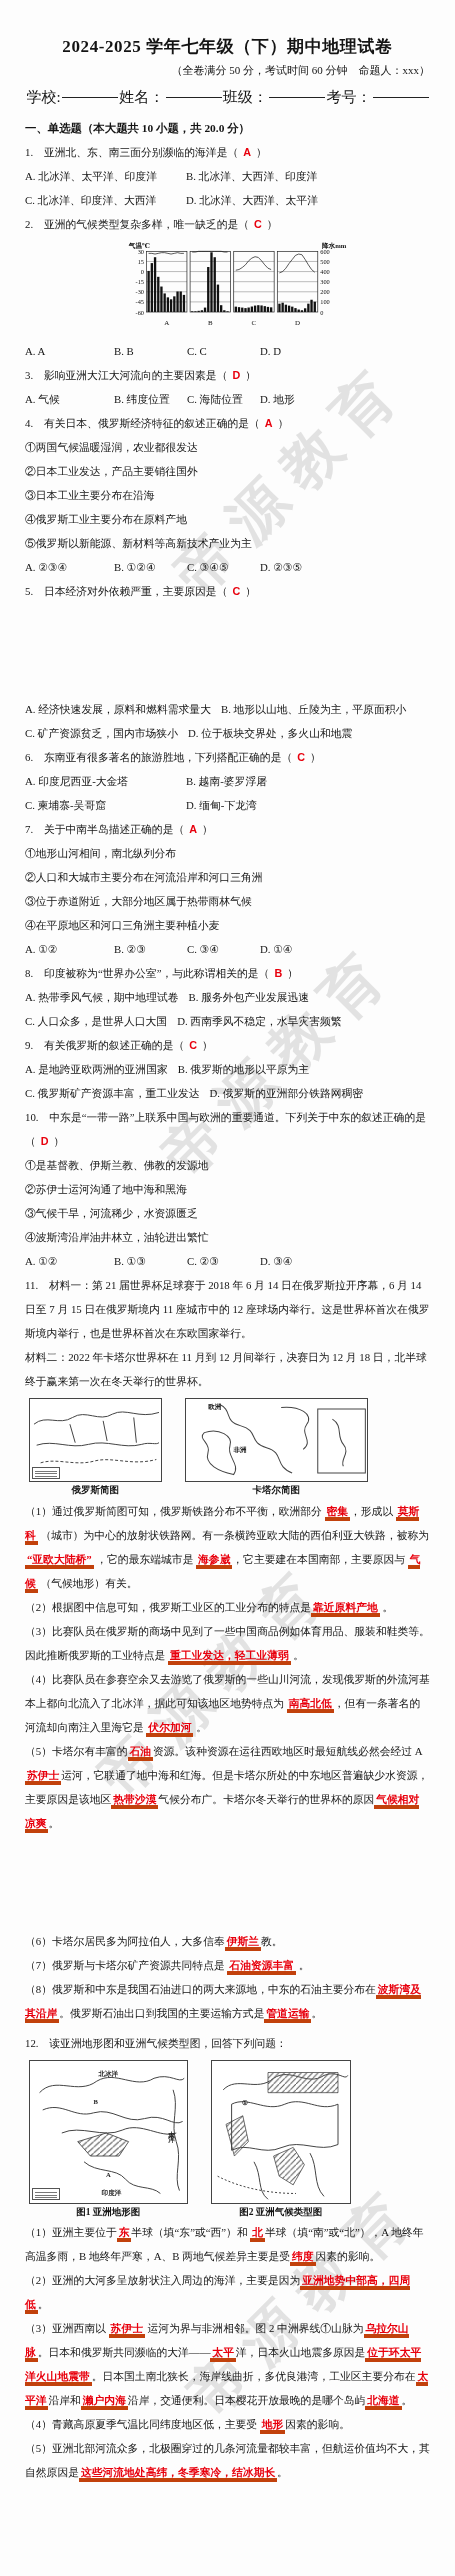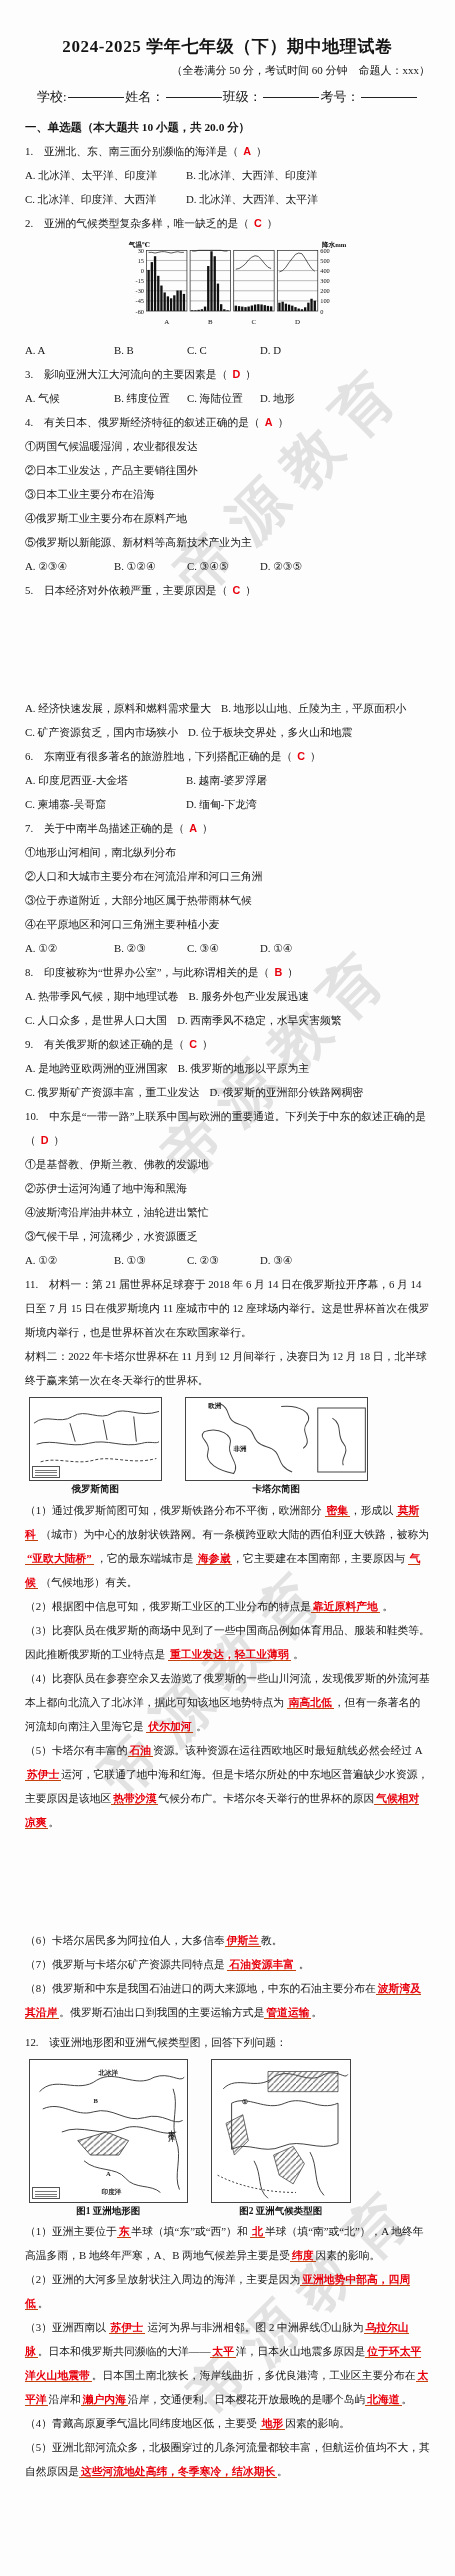--- a/index.html
+++ b/index.html
@@ -5,28 +5,28 @@
   *{box-sizing:border-box}
   body{margin:0;background:#e9e9e9}
   .page{position:relative;width:455px;height:2576px;margin:0 auto;background:#fdfdfd;
         overflow:hidden;color:#141414;font-family:"Liberation Serif","DejaVu Serif",serif}
   .content{position:relative;z-index:2;padding:35px 25px 0}
   .wm{position:absolute;z-index:1;color:#c9c9c9;opacity:.5;font-size:58px;font-weight:700;
       letter-spacing:16.4px;white-space:nowrap;transform:rotate(-45deg);transform-origin:left top;
       pointer-events:none;font-family:"Liberation Sans",sans-serif}
   h1.title{margin:0;text-align:center;font-size:17px;font-weight:700;letter-spacing:0.6px}
   .subtitle{text-align:right;font-size:11px;margin-top:5px}
-  .info-line{display:flex;justify-content:center;font-size:13px;margin-top:10px}
+  .info-line{display:flex;justify-content:flex-end;font-size:15px;margin-top:10px}
   .blank{display:inline-block;width:56px;height:9.5px;border-bottom:1px solid #222;margin:0 1.3px}
   .sec-title{font-size:11.4px;font-weight:700;height:24px;line-height:24px;margin-top:8.9px}
   .line{min-height:24px;line-height:24px;font-size:10.8px}
   .para{font-size:10.8px;line-height:24px;margin:0}
   .red{color:#e8000d;font-weight:700}
   .ansletter{font-family:"Liberation Sans",sans-serif;padding:0 5px}
-  .fill{color:#e8000d;font-weight:700;border-bottom:1px solid #c2410c;padding:0 1.9px}
+  .fill{color:#e8000d;font-weight:700;border-bottom:4px solid #c2410c;padding:0 1.9px}
   .opt-c2{display:inline-block;width:161px}
   .opt-r4-0{display:inline-block;width:89px}
   .opt-r4-1{display:inline-block;width:73px}
   .opt-r4-2{display:inline-block;width:73px}
   .opt-pair{margin-right:10px}
   .fig-climate{margin:5px 0 2.5px 100px}
   .map-row{display:flex;align-items:flex-end;gap:23px;margin:5px 0 1.3px 3.8px}
   .map-fig{text-align:center}
   .map-box{position:relative;border:0.8px solid #444;background:#fff}
   .map-box svg{display:block}
@@ -208,22 +208,22 @@
         <div class="q-block">
           <div class="line stem">9.　有关俄罗斯的叙述正确的是（<span class="red ansletter">C</span>）</div>
           <div class="line"><span class="opt-pair">A. 是地跨亚欧两洲的亚洲国家</span><span class="opt-pair">B. 俄罗斯的地形以平原为主</span></div>
           <div class="line"><span class="opt-pair">C. 俄罗斯矿产资源丰富，重工业发达</span><span class="opt-pair">D. 俄罗斯的亚洲部分铁路网稠密</span></div>
         </div>
         <div class="q-block">
           <div class="line stem">10.　中东是“一带一路”上联系中国与欧洲的重要通道。下列关于中东的叙述正确的是</div>
           <div class="line">（<span class="red ansletter">D</span>）</div>
           <div class="line">①是基督教、伊斯兰教、佛教的发源地</div>
           <div class="line">②苏伊士运河沟通了地中海和黑海</div>
+          <div class="line">③气候干旱，河流稀少，水资源匮乏</div>
           <div class="line">④波斯湾沿岸油井林立，油轮进出繁忙</div>
-          <div class="line">③气候干旱，河流稀少，水资源匮乏</div>
           <div class="line"><span class="opt-r4-0">A. ①②</span><span class="opt-r4-1">B. ①③</span><span class="opt-r4-2">C. ②③</span><span>D. ③④</span></div>
         </div>
       </div>
     <div id="comp">
         <div class="q-block">
           <p class="para">11.　材料一：第 21 届世界杯足球赛于 2018 年 6 月 14 日在俄罗斯拉开序幕，6 月 14 日至 7 月 15 日在俄罗斯境内 11 座城市中的 12 座球场内举行。这是世界杯首次在俄罗斯境内举行，也是世界杯首次在东欧国家举行。</p>
           <p class="para">材料二：2022 年卡塔尔世界杯在 11 月到 12 月间举行，决赛日为 12 月 18 日，北半球终于赢来第一次在冬天举行的世界杯。</p>
           <div class="map-row">
             <div class="map-fig">
               <div class="map-box" style="width: 133px; height: 84px;">

